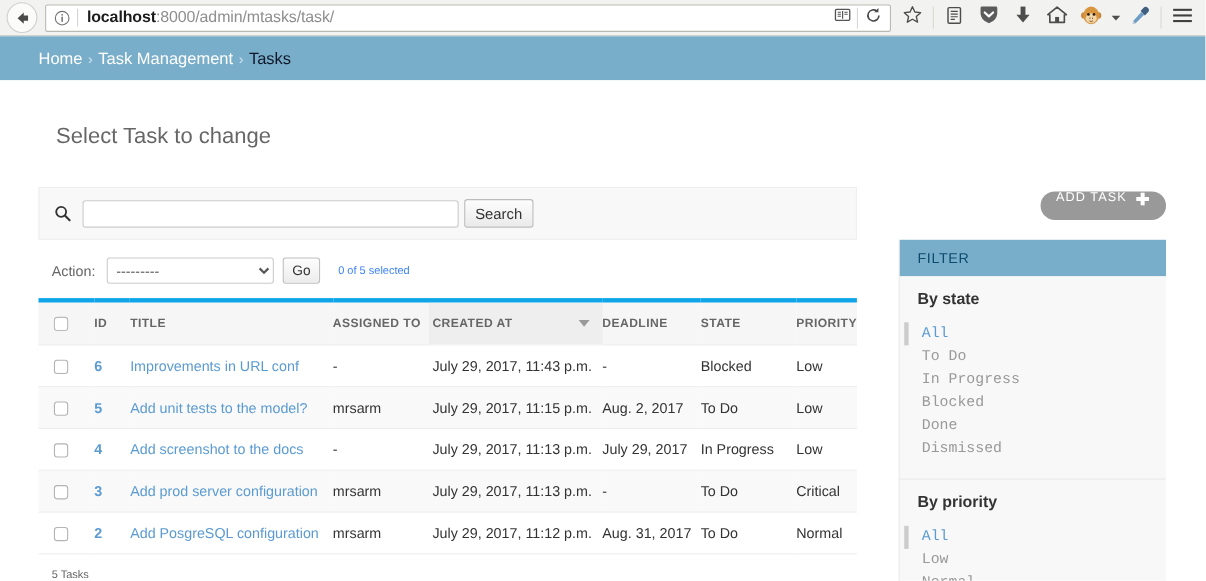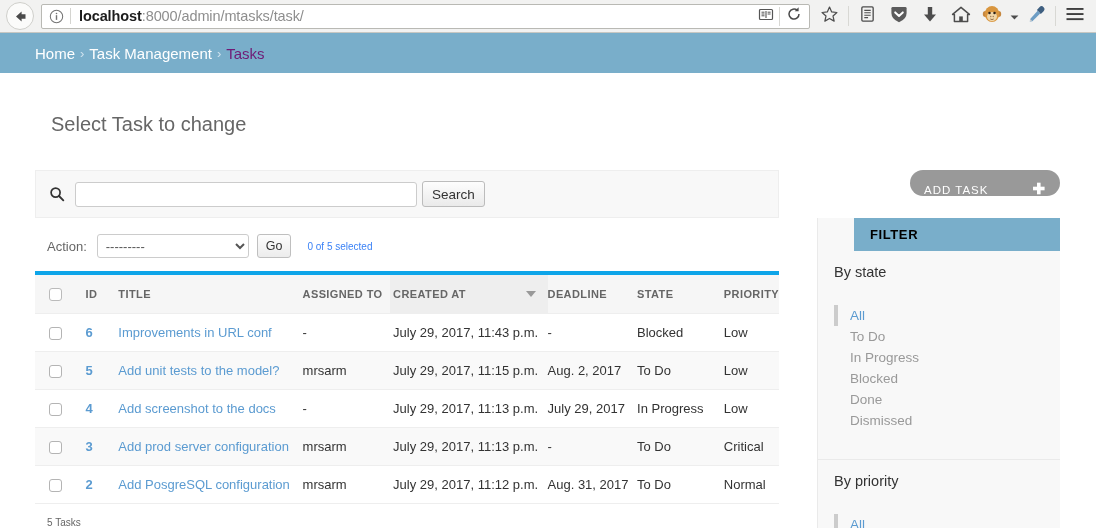--- a/index.html
+++ b/index.html
@@ -85,21 +85,21 @@
     height: 40px;
     display: flex;
     align-items: center;
     padding-left: 35px;
     font-size: 15px;
     color: #ffffff;
     box-sizing: border-box;
   }
   .breadcrumbs a { color: #fff; text-decoration: none; }
   .crumb-sep { color: #cfe3ef; margin: 0 5px; font-size: 13px; }
-  .crumb-current { color: #701a75; }
+  .crumb-current { color: #0f172a; }
 
   .page-body {
     position: relative;
     height: 455px;
     background: #fff;
   }
 
   .content-main {
     position: absolute;
     left: 0; top: 0;
@@ -114,31 +114,30 @@
     padding: 24px 0 18px 35px;
   }
 
   .addlink-wrap {
     position: absolute;
     right: 36px;
     top: 97px;
   }
   .addlink {
     display: inline-flex;
-    align-items: flex-end;
+    align-items: flex-start;
     background: #999999;
     color: #fff;
     border-radius: 15px;
     height: 26px;
     padding: 0 14px;
     font-size: 11.5px;
     letter-spacing: 1px;
     text-decoration: none;
     box-sizing: border-box;
-    gap: 36px;
   }
   .addlink .plus {
     margin-left: 8px;
     font-size: 15px;
     font-weight: bold;
     line-height: 1;
   }
 
   .module-wrap {
     margin: 0 36px 0 35px;
@@ -298,35 +297,34 @@
   .filter-panel {
     position: absolute;
     right: 36px;
     top: 145px;
     width: 242px;
     background: #f8f8f8;
     border-left: 1px solid #eaeaea;
   }
   .filter-header {
     background: #79aeca;
-    color: #000000;
+    color: #0c4a6e;
     font-size: 13px;
-    font-weight: bold;
+    font-weight: normal;
     letter-spacing: 0.6px;
     padding: 9px 0 9px 16px;
-    margin-left: 36px;
   }
   .filter-group-title {
     font-size: 14.5px;
     color: #333;
     padding: 13px 0 9px 16px;
-    font-weight: normal;
+    font-weight: bold;
     margin: 0;
   }
-  .filter-list { list-style: none; margin: 16px; padding: 0 0 12px 0; }
+  .filter-list { list-style: none; margin: 4px; padding: 0 0 12px 0; font-family: Liberation Mono, monospace; }
   .filter-list li {
     font-size: 13.5px;
     padding: 3px 0 3px 16px;
     position: relative;
     color: #999;
   }
   .filter-list li a { color: #999; text-decoration: none; }
   .filter-list li.selected a { color: #5b9bd1; }
   .filter-list li.selected::before {
     content: "";

